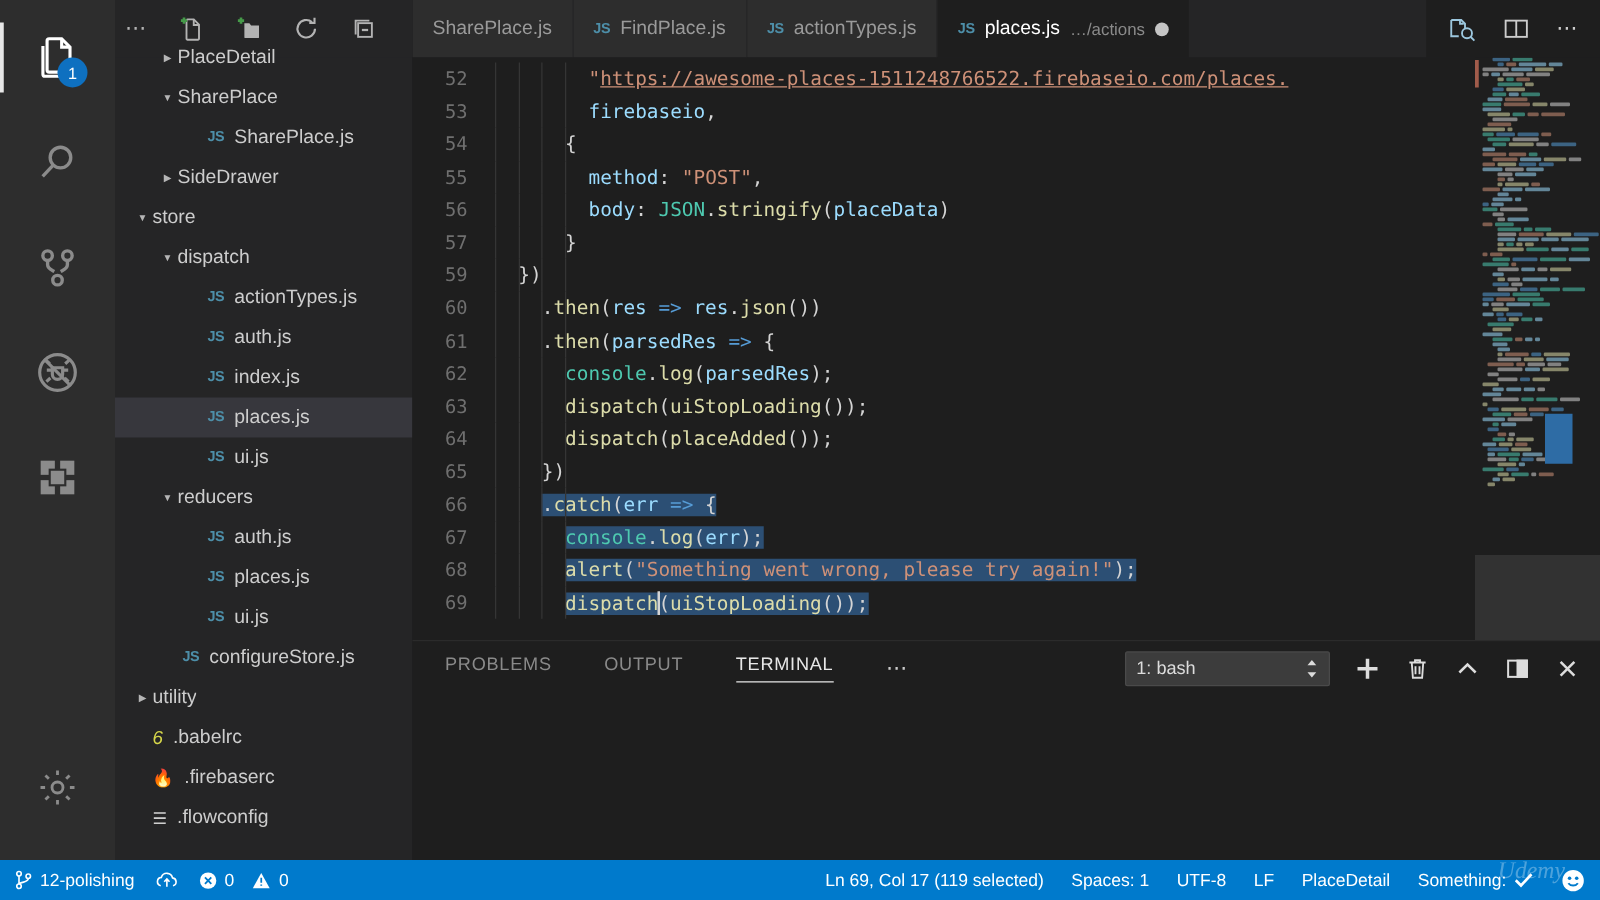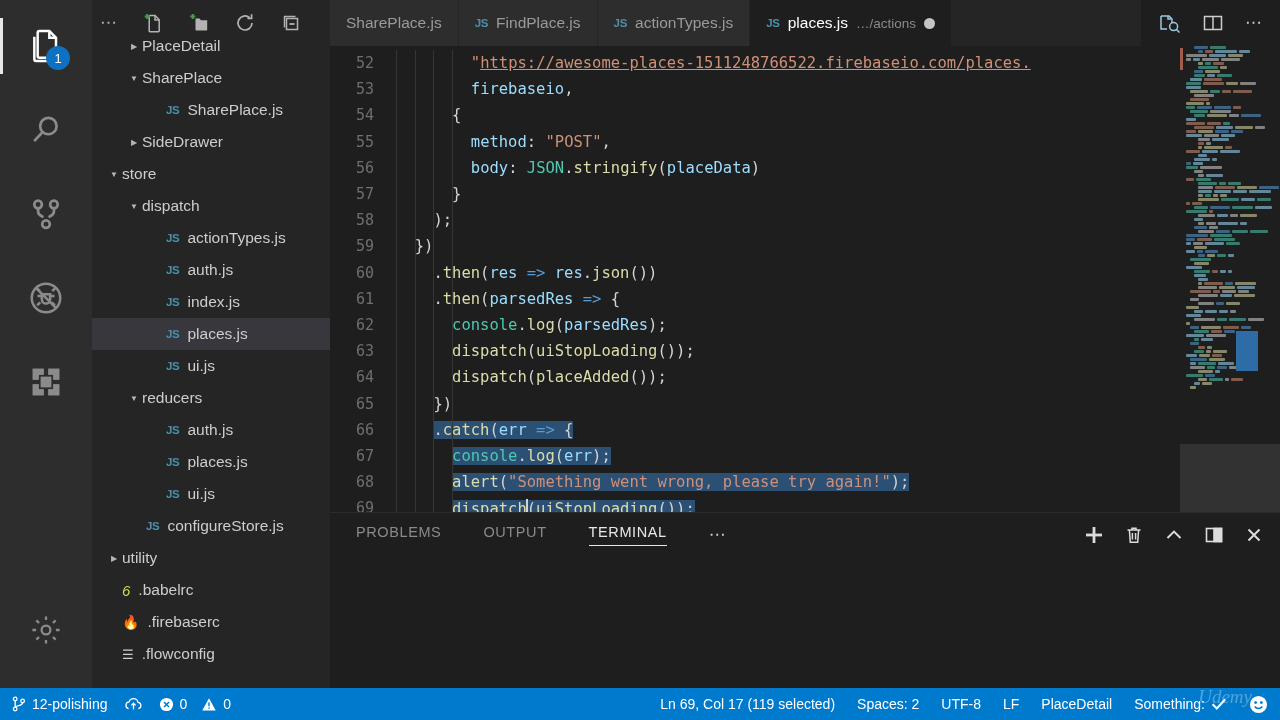--- a/index.html
+++ b/index.html
@@ -410,21 +410,20 @@
         </div>
 
       <div class="codearea">
         <div class="code-scroll" id="codelines" style="padding-top: 4px;">
             <div class="codeline"><span class="lnum">52</span><span class="codetext" style="padding-left: 74.8px;"><span><span class="t-str">"</span><span class="t-url">https://awesome-places-1511248766522.firebaseio.com/places.</span></span></span><span class="ig" style="left: 66px;"></span><span class="ig" style="left: 84.7px;"></span><span class="ig" style="left: 103.4px;"></span><span class="ig" style="left: 122.1px;"></span></div>
             <div class="codeline"><span class="lnum">53</span><span class="codetext" style="padding-left: 74.8px;"><span><span class="t-key">firebaseio</span><span class="t-punc">,</span></span></span><span class="ig" style="left: 66px;"></span><span class="ig" style="left: 84.7px;"></span><span class="ig" style="left: 103.4px;"></span><span class="ig" style="left: 122.1px;"></span></div>
             <div class="codeline"><span class="lnum">54</span><span class="codetext" style="padding-left: 56.1px;"><span><span class="t-punc">{</span></span></span><span class="ig" style="left: 66px;"></span><span class="ig" style="left: 84.7px;"></span><span class="ig" style="left: 103.4px;"></span><span class="ig" style="left: 122.1px;"></span></div>
             <div class="codeline"><span class="lnum">55</span><span class="codetext" style="padding-left: 74.8px;"><span><span class="t-key">method</span><span class="t-punc">: </span><span class="t-str">"POST"</span><span class="t-punc">,</span></span></span><span class="ig" style="left: 66px;"></span><span class="ig" style="left: 84.7px;"></span><span class="ig" style="left: 103.4px;"></span><span class="ig" style="left: 122.1px;"></span></div>
             <div class="codeline"><span class="lnum">56</span><span class="codetext" style="padding-left: 74.8px;"><span><span class="t-key">body</span><span class="t-punc">: </span><span class="t-cls">JSON</span><span class="t-punc">.</span><span class="t-fn">stringify</span><span class="t-punc">(</span><span class="t-key">placeData</span><span class="t-punc">)</span></span></span><span class="ig" style="left: 66px;"></span><span class="ig" style="left: 84.7px;"></span><span class="ig" style="left: 103.4px;"></span><span class="ig" style="left: 122.1px;"></span></div>
             <div class="codeline"><span class="lnum">57</span><span class="codetext" style="padding-left: 56.1px;"><span><span class="t-punc">}</span></span></span><span class="ig" style="left: 66px;"></span><span class="ig" style="left: 84.7px;"></span><span class="ig" style="left: 103.4px;"></span><span class="ig" style="left: 122.1px;"></span></div>
-            <div class="codeline"><span class="lnum">58</span><span class="codetext" style="padding-left: 37.4px;"><span><span class="t-punc">);</span></span></span><span class="ig" style="left: 66px;"></span><span class="ig" style="left: 84.7px;"></span><span class="ig" style="left: 103.4px;"></span><span class="ig" style="left: 122.1px;"></span></div>
             <div class="codeline"><span class="lnum">59</span><span class="codetext" style="padding-left: 18.7px;"><span><span class="t-punc">})</span></span></span><span class="ig" style="left: 66px;"></span><span class="ig" style="left: 84.7px;"></span><span class="ig" style="left: 103.4px;"></span><span class="ig" style="left: 122.1px;"></span></div>
             <div class="codeline"><span class="lnum">60</span><span class="codetext" style="padding-left: 37.4px;"><span><span class="t-punc">.</span><span class="t-fn">then</span><span class="t-punc">(</span><span class="t-key">res </span><span class="t-op">=&gt;</span><span class="t-key"> res</span><span class="t-punc">.</span><span class="t-fn">json</span><span class="t-punc">())</span></span></span><span class="ig" style="left: 66px;"></span><span class="ig" style="left: 84.7px;"></span><span class="ig" style="left: 103.4px;"></span><span class="ig" style="left: 122.1px;"></span></div>
             <div class="codeline"><span class="lnum">61</span><span class="codetext" style="padding-left: 37.4px;"><span><span class="t-punc">.</span><span class="t-fn">then</span><span class="t-punc">(</span><span class="t-key">parsedRes </span><span class="t-op">=&gt;</span><span class="t-punc"> {</span></span></span><span class="ig" style="left: 66px;"></span><span class="ig" style="left: 84.7px;"></span><span class="ig" style="left: 103.4px;"></span><span class="ig" style="left: 122.1px;"></span></div>
             <div class="codeline"><span class="lnum">62</span><span class="codetext" style="padding-left: 56.1px;"><span><span class="t-cls">console</span><span class="t-punc">.</span><span class="t-fn">log</span><span class="t-punc">(</span><span class="t-key">parsedRes</span><span class="t-punc">);</span></span></span><span class="ig" style="left: 66px;"></span><span class="ig" style="left: 84.7px;"></span><span class="ig" style="left: 103.4px;"></span><span class="ig" style="left: 122.1px;"></span></div>
             <div class="codeline"><span class="lnum">63</span><span class="codetext" style="padding-left: 56.1px;"><span><span class="t-fn">dispatch</span><span class="t-punc">(</span><span class="t-fn">uiStopLoading</span><span class="t-punc">());</span></span></span><span class="ig" style="left: 66px;"></span><span class="ig" style="left: 84.7px;"></span><span class="ig" style="left: 103.4px;"></span><span class="ig" style="left: 122.1px;"></span></div>
             <div class="codeline"><span class="lnum">64</span><span class="codetext" style="padding-left: 56.1px;"><span><span class="t-fn">dispatch</span><span class="t-punc">(</span><span class="t-fn">placeAdded</span><span class="t-punc">());</span></span></span><span class="ig" style="left: 66px;"></span><span class="ig" style="left: 84.7px;"></span><span class="ig" style="left: 103.4px;"></span><span class="ig" style="left: 122.1px;"></span></div>
             <div class="codeline"><span class="lnum">65</span><span class="codetext" style="padding-left: 37.4px;"><span><span class="t-punc">})</span></span></span><span class="ig" style="left: 66px;"></span><span class="ig" style="left: 84.7px;"></span><span class="ig" style="left: 103.4px;"></span><span class="ig" style="left: 122.1px;"></span></div>
             <div class="codeline"><span class="lnum">66</span><span class="codetext" style="padding-left: 37.4px;"><span class="sel"><span class="t-punc">.</span><span class="t-fn">catch</span><span class="t-punc">(</span><span class="t-key">err </span><span class="t-op">=&gt;</span><span class="t-punc"> {</span></span></span><span class="ig" style="left: 66px;"></span><span class="ig" style="left: 84.7px;"></span><span class="ig" style="left: 103.4px;"></span><span class="ig" style="left: 122.1px;"></span></div>
             <div class="codeline"><span class="lnum">67</span><span class="codetext" style="padding-left: 56.1px;"><span class="sel"><span class="t-cls">console</span><span class="t-punc">.</span><span class="t-fn">log</span><span class="t-punc">(</span><span class="t-key">err</span><span class="t-punc">);</span></span></span><span class="ig" style="left: 66px;"></span><span class="ig" style="left: 84.7px;"></span><span class="ig" style="left: 103.4px;"></span><span class="ig" style="left: 122.1px;"></span></div>
             <div class="codeline"><span class="lnum">68</span><span class="codetext" style="padding-left: 56.1px;"><span class="sel"><span class="t-fn">alert</span><span class="t-punc">(</span><span class="t-str">"Something went wrong, please try again!"</span><span class="t-punc">);</span></span></span><span class="ig" style="left: 66px;"></span><span class="ig" style="left: 84.7px;"></span><span class="ig" style="left: 103.4px;"></span><span class="ig" style="left: 122.1px;"></span></div>
@@ -863,20 +862,29 @@
           </div>
       </div>
 
       <div class="panel">
         <div class="panel-head">
           <div class="ptab">PROBLEMS</div>
           <div class="ptab">OUTPUT</div>
           <div class="ptab active">TERMINAL</div>
           <div class="dots">⋯</div>
           <div class="panel-actions">
+            <div class="term-select">
+              <span>1: bash</span>
+              <span>
+                <svg width="11" height="16" viewBox="0 0 11 16" fill="#dcdcdc">
+                    <path d="M5.5 1 9 5.2H2z"></path>
+                    <path d="M5.5 15 2 10.8h7z"></path>
+                  </svg>
+              </span>
+            </div>
             <span>
               <svg width="20" height="20" viewBox="0 0 20 20" fill="#dcdcdc">
                   <rect x="8.6" y="2" width="2.8" height="16"></rect>
                   <rect x="2" y="8.6" width="16" height="2.8"></rect>
                 </svg>
             </span>
             <span>
               <svg width="20" height="20" viewBox="0 0 20 20" fill="none" stroke="#dcdcdc" stroke-width="1.5">
                 <path d="M3.5 5h13M8 5V3.2h4V5M5.4 5l.9 12.2h7.4L14.6 5"></path>
                   <path d="M8.4 8v6.4M11.6 8v6.4"></path>
@@ -937,21 +945,21 @@
           <svg width="16" height="15" viewBox="0 0 16 16" fill="#ffffff">
               <path d="M8 1.4 15.2 14.4H.8z"></path>
               <path d="M8 5.6v4.3M8 11.3v1.1" stroke="#007acc" stroke-width="1.5"></path>
             </svg>
         </span>
         <span>0</span>
       </div>
     </div>
     <div class="sb-right">
       <span>Ln 69, Col 17 (119 selected)</span>
-      <span>Spaces: 2</span>
+      <span>Spaces: 1</span>
       <span>UTF-8</span>
       <span>LF</span>
       <span>PlaceDetail</span>
       <span class="sb-group">
         <span>Something:</span>
         <span>
           <svg width="16" height="14" viewBox="0 0 16 14" fill="none" stroke="#ffffff" stroke-width="2.1">
               <path d="M1.6 7.2 5.8 11.4 14.2 2.4"></path>
             </svg>
         </span>

